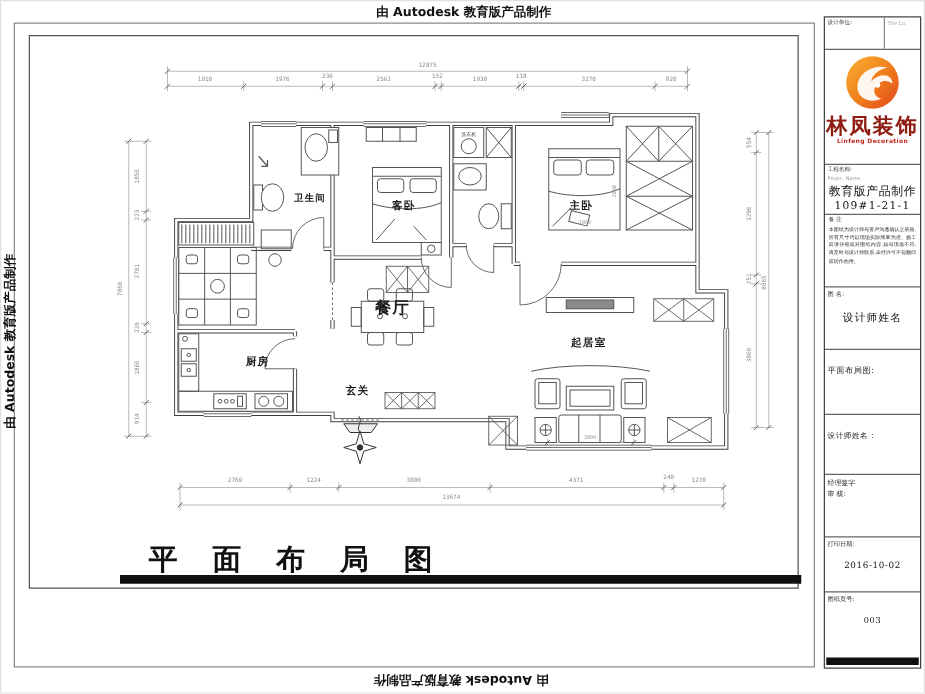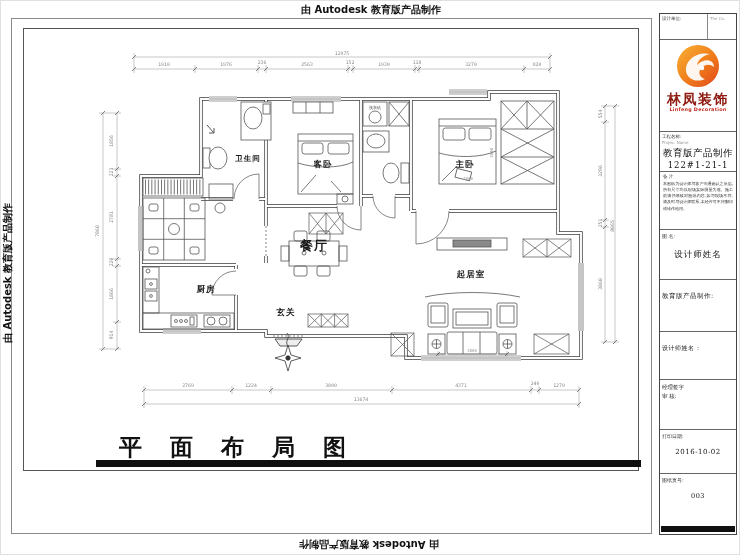--- a/index.html
+++ b/index.html
@@ -26,21 +26,21 @@
   
   .tb{position:absolute;left:658px;top:12px;width:78px;height:522px;border:1px solid #444;
       box-sizing:border-box;background:#fff;display:flex;flex-direction:column;}
   .tb-row{border-bottom:1px solid #666;box-sizing:border-box;position:relative;flex:none;}
   .tb-r1{height:26px;display:flex;}
   .tb-r1 .c1{flex:1;border-right:1px solid #888;padding:2px 1px 0 2px;}
   .tb-r1 .c2{width:26px;padding:2px 0 0 2px;}
   .lbl{font-size:4.5px;color:#333;line-height:1.3;display:block;}
   .lbl.gray{color:#999;font-size:4px;}
   .tb-logo{height:92px;text-align:center;padding-top:4px;}
-  .logo-cn{font-size:14px;font-weight:bold;color:#8e1c12;letter-spacing:1.5px;line-height:1.1;display:block;}
+  .logo-cn{font-size:17px;font-weight:bold;color:#8e1c12;letter-spacing:1.5px;line-height:1.1;display:block;}
   .logo-en{font-size:4.8px;font-weight:bold;color:#c1271b;letter-spacing:.3px;display:block;}
   .tb-proj{height:40px;padding:2px 2px 0 2px;}
   .proj-name{display:block;text-align:center;font-family:"DejaVu Serif",serif;font-size:9.5px;color:#111;margin-top:2px;letter-spacing:.5px;white-space:nowrap;}
   .proj-no{display:block;text-align:center;font-family:"DejaVu Serif",serif;font-size:8.5px;color:#111;letter-spacing:1px;}
   .tb-notes{height:58px;padding:2px 3px 0 3px;}
   .notes-p{font-size:4px;color:#333;line-height:1.55;text-align:justify;margin:1px 0 0 0;}
   .tb-name{height:50px;padding:3px 2px 0 2px;}
   .dwg-name{display:block;text-align:center;font-size:8.5px;color:#111;margin-top:9px;letter-spacing:1px;}
   .tb-sign{height:52px;padding:3px 2px 0 2px;}
   .sign-lbl{font-size:6.5px;color:#222;letter-spacing:.5px;}
@@ -310,32 +310,32 @@
         <path d="M10,27 C9,16 21,7 34,10 C26,12 22,16 21,21 C29,13 38,16 38,23 C33,19 27,21 24,26 C22,30 25,34 29,35 C20,39 11,35 10,27 Z" fill="#fff" opacity="0.93"></path>
         <circle cx="26" cy="24" r="2.2" fill="#fff"></circle>
       </svg>
       <span class="logo-cn">林凤装饰</span>
       <span class="logo-en">Linfeng Decoration</span>
     </div>
     <div class="tb-row tb-proj">
       <span class="lbl">工程名称:</span>
       <span class="lbl gray">Projec. Name</span>
       <span class="proj-name">教育版产品制作</span>
-      <span class="proj-no">122#1-21-1</span>
+      <span class="proj-no">109#1-21-1</span>
     </div>
     <div class="tb-row tb-notes">
       <span class="lbl">备  注</span>
       <p class="notes-p">本图纸为设计师与客户沟通确认之依据,所有尺寸均以现场实际测量为准。施工前请仔细核对图纸内容,如与现场不符,请及时与设计师联系,未经许可不得翻印或转作他用。</p>
     </div>
     <div class="tb-row tb-name">
       <span class="lbl" style="font-size:5px;">图  名:</span>
       <span class="dwg-name">设计师姓名</span>
     </div>
     <div class="tb-row tb-sign">
-      <span class="sign-lbl">教育版产品制作:</span>
+      <span class="sign-lbl">平面布局图:</span>
     </div>
     <div class="tb-row tb-designer">
       <span class="sign-lbl" style="font-size:6px;">设计师姓名 :</span>
     </div>
     <div class="tb-row tb-manager">
       <span class="mgr">经理签字</span>
       <span class="mgr">审  核:</span>
     </div>
     <div class="tb-row tb-date">
       <span class="lbl" style="font-size:5px;">打印日期:</span>

